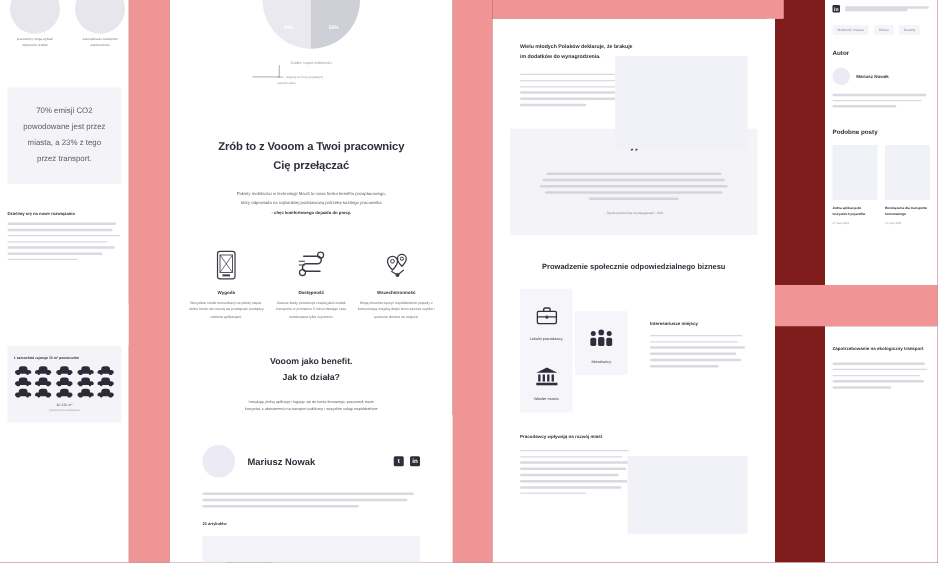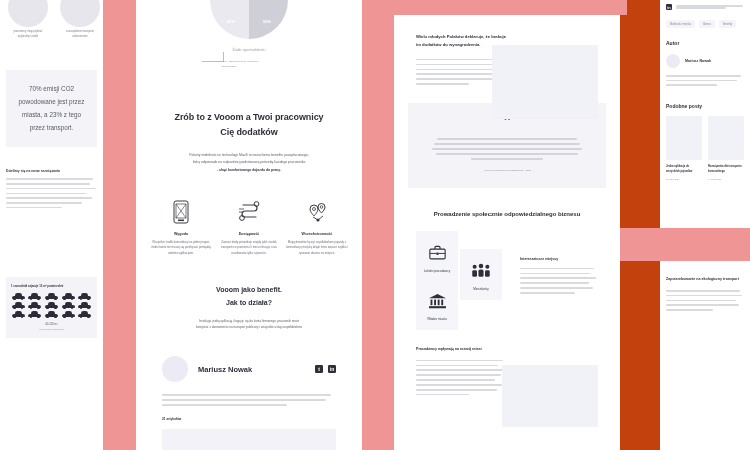--- a/index.html
+++ b/index.html
@@ -1,21 +1,21 @@
 <!DOCTYPE html>
 <html><head>
 <meta charset="utf-8">
 <style>
   * { box-sizing: border-box; margin: 0; padding: 0; }
   html, body {
     width: 750px; height: 450px; overflow: hidden;
     font-family: "Liberation Sans", sans-serif;
     background: #ffffff;
   }
-  #stage { position: relative; width: 750px; height: 450px; background: #c2410c; }
+  #stage { position: relative; width: 750px; height: 450px; background: #7f1d1d; }
 
   
   .pink { position: absolute; background: #F09595; }
   #pink-band-left   { left: 103px;  top: 0;    width: 33px;  height: 450px; }
   #pink-band-mid    { left: 362px;  top: 0;    width: 32px;  height: 450px; }
   #pink-strip-a     { left: 0;      top: 243px;width: 104px; height: 33px; }
   #pink-strip-b     { left: 136px;  top: 299px;width: 28px;  height: 33px; }
   #pink-strip-c     { left: 620px;  top: 228px;width: 130px; height: 33px; }
   #pink-top-right   { left: 394px;  top: 0;    width: 232px; height: 15px; }
   #pink-right-edge  { left: 613px;  top: 0;    width: 14px;  height: 15px; }
@@ -315,21 +315,21 @@
           <span class="pie-lab r">55%</span>
         </div>
         <div class="pie-leader"></div>
         <div class="pie-note">45% - dojazdy do firmy prywatnym samochodem</div>
       </div>
       <div class="pie-cap">Źródło: raport mobilności</div>
     </div>
 
     <div class="c-h1">
       <span>Zrób to z Vooom a Twoi pracownicy</span><br>
-      <span>Cię dodatków</span>
+      <span>Cię przełączać</span>
     </div>
 
     <div class="c-lede">
       <span>Pakiety mobilności w technologii MaaS to nowa forma benefitu pozapłacowego,</span><br>
       <span>który odpowiada na najbardziej podstawową potrzebę każdego pracownika</span><br>
       <b>- chęć komfortowego dojazdu do pracy.</b>
     </div>
 
     <div class="feat-row">
       <div class="feat">

